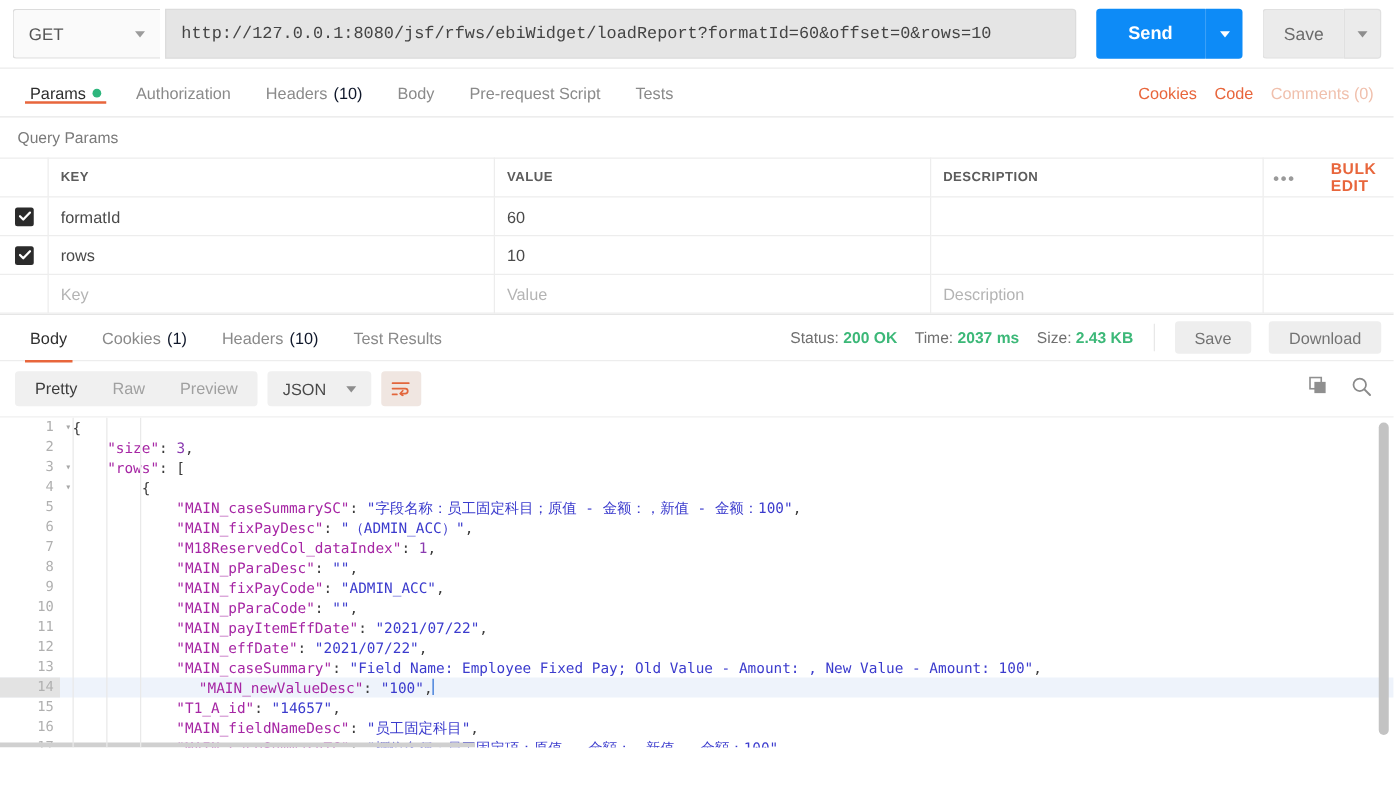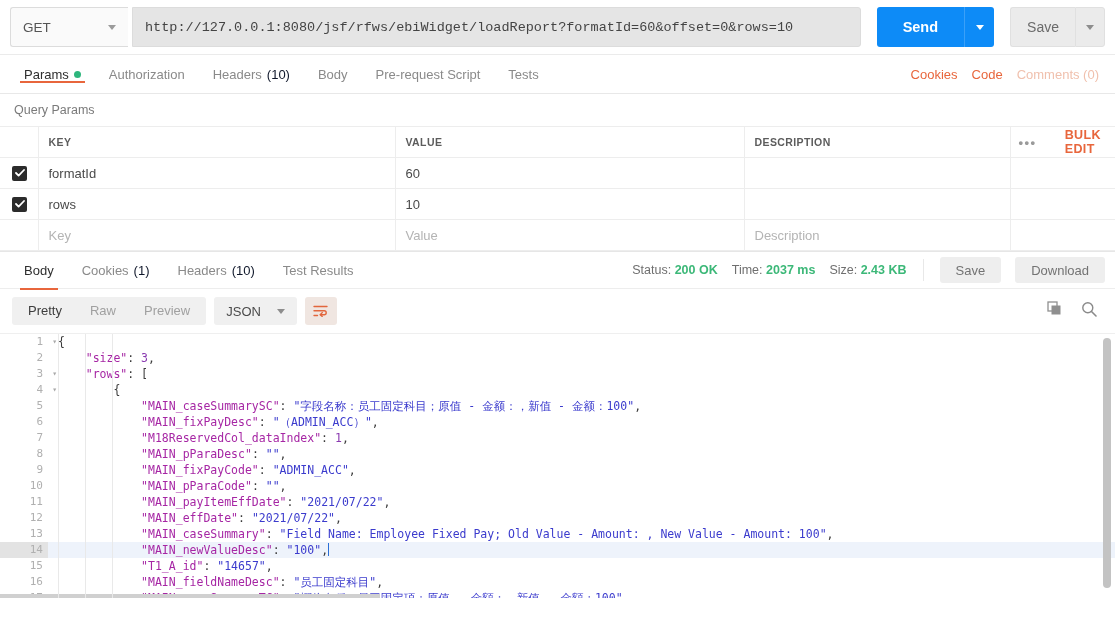--- a/index.html
+++ b/index.html
@@ -290,21 +290,21 @@
   }
   .code-scroll { position: relative; height: 100%; }
   .code-row {
     display: flex;
     height: 16px;
     line-height: 16px;
     font-family: "DejaVu Sans Mono", monospace;
     font-size: 11.5px;
     white-space: pre;
   }
-  .code-row.hl { background: #eef3fb; }
+  .code-row.hl { background: #eef3fb; gap: 18px; }
   .code-row.hl .gutter { background: #e3e3e3; }
   .gutter {
     width: 48px;
     min-width: 48px;
     text-align: right;
     padding-right: 5px;
     color: #b0b0b0;
     user-select: none;
     position: relative;
     font-size: 11px;

